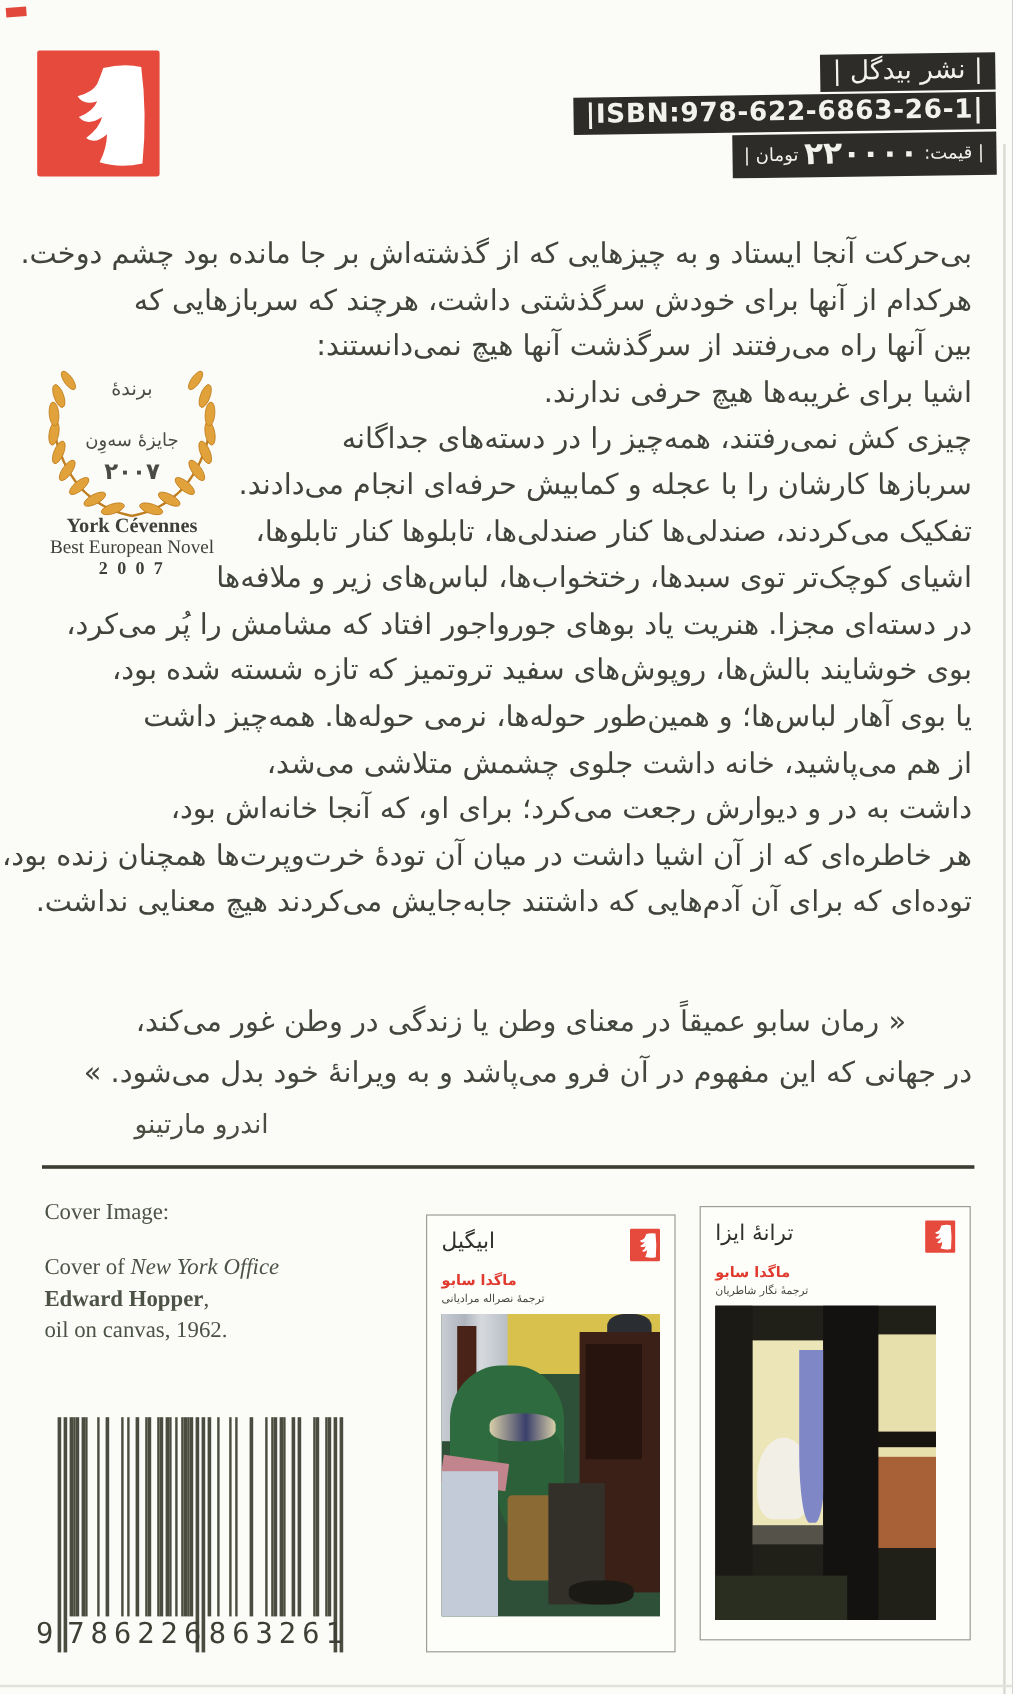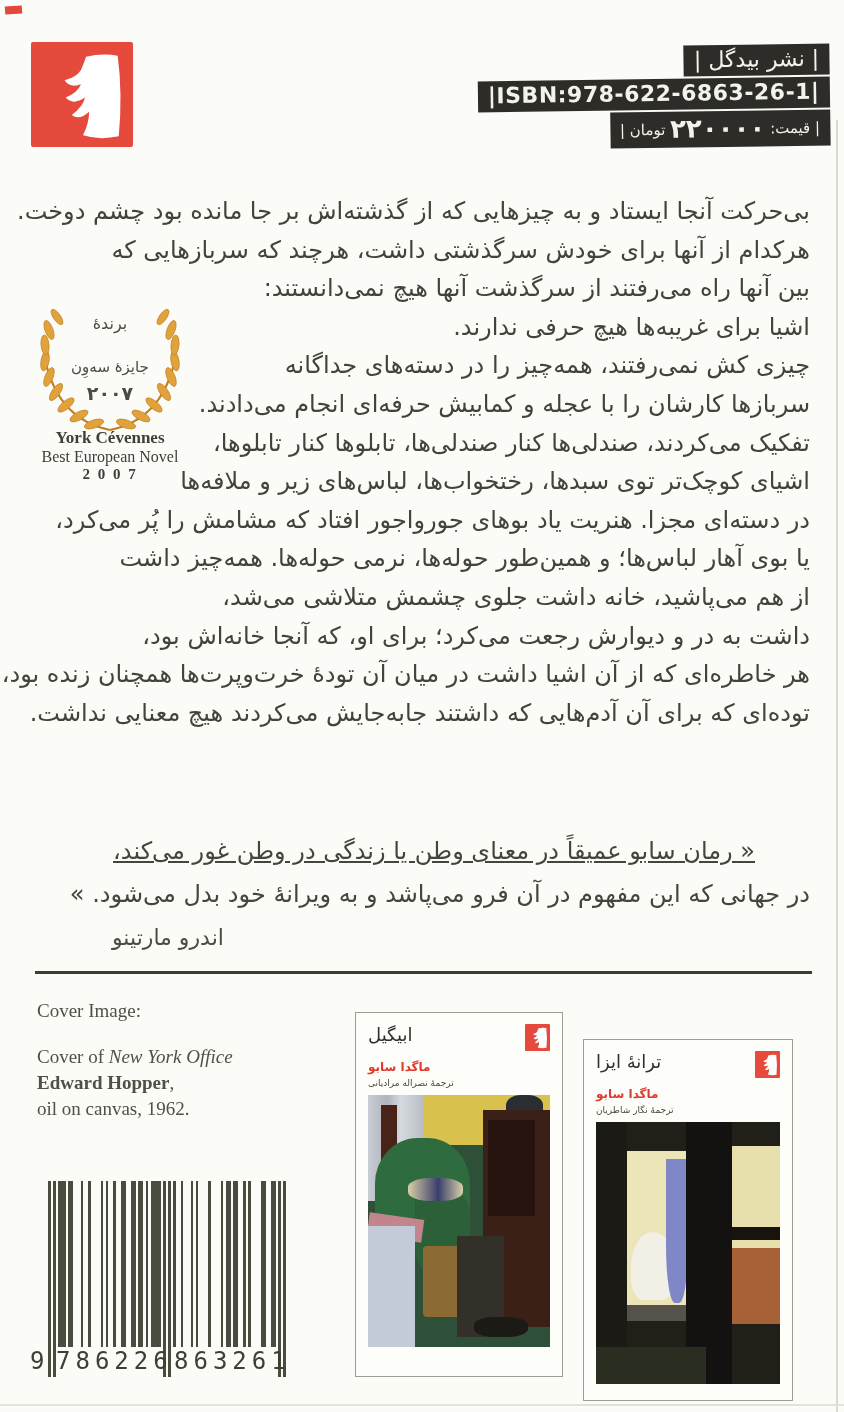--- a/index.html
+++ b/index.html
@@ -37,37 +37,37 @@
   .award-fa.l1{top:12px;font-size:16px;}
   .award-fa.l2{top:56px;font-size:15px;}
   .award-fa.l3{top:80px;font-size:19px;font-weight:bold;letter-spacing:2px;}
   .award-latin{margin-top:-6px;color:#3d3f39;font-family:"Liberation Serif",serif;}
   .award-latin .p1{font-size:17px;font-weight:bold;}
   .award-latin .p2{font-size:16px;}
   .award-latin .p3{font-size:15px;font-weight:bold;letter-spacing:2px;}
 
   
   .quote{position:absolute;top:830px;right:34px;width:730px;direction:rtl;text-align:right;color:#42463c;}
-  .quote .q1{font-size:24px;line-height:43px;padding-left:0;margin-left:0;margin-right:55px;white-space:nowrap;text-decoration:underline;}
+  .quote .q1{font-size:24px;line-height:43px;padding-left:0;margin-left:0;margin-right:55px;white-space:nowrap;}
   .quote .q2{font-size:24px;line-height:43px;white-space:nowrap;}
   .attribution{position:absolute;top:925px;left:112px;font-size:22px;color:#4a4d42;direction:rtl;}
 
   .divider{position:absolute;top:971px;left:35px;width:777px;height:3px;background:#3a3d31;}
 
   
   .caption{position:absolute;left:37px;top:1000px;color:#4c5245;font-family:"Liberation Serif",serif;}
   .caption .cap-label{font-size:19px;margin-bottom:22px;}
   .caption .cap-line{font-size:19px;line-height:26px;}
   .cap-italic{font-style:italic;}
   .cap-bold{font-weight:bold;}
 
   
   .cover{position:absolute;background:#fdfdfa;border:1.5px solid #9d9d96;box-sizing:border-box;padding:11px 12px;}
   .cover.c1{left:355px;top:1012px;width:208px;height:365px;}
-  .cover.c2{left:583px;top:1039px;width:210px;height:362px;}
+  .cover.c2{left:583px;top:1005px;width:226px;height:362px;}
   .cover-head{display:flex;justify-content:space-between;align-items:flex-start;direction:ltr;}
   .cover-title{font-size:18px;color:#2f2f2b;direction:rtl;}
   .mini-logo{width:25px;height:27px;background:#e64a3d;border-radius:1px;position:relative;flex:0 0 auto;}
   .mini-logo svg{position:absolute;left:0;top:0;width:100%;height:100%;}
   .cover-author{margin-top:9px;font-size:12px;font-weight:bold;color:#e0392e;direction:rtl;text-align:left;}
   .cover-translator{margin-top:4px;font-size:9px;color:#45493e;direction:rtl;text-align:left;}
   .painting{position:relative;margin-top:7px;overflow:hidden;}
   .painting div{position:absolute;}
   .p1-art{width:182px;height:252px;background:#2f5038;}
   .p2-art{width:184px;height:262px;background:#201f18;}
@@ -133,20 +133,21 @@
   <div class="blurb">
       <div class="blurb-line">بی‌حرکت آنجا ایستاد و به چیزهایی که از گذشته‌اش بر جا مانده بود چشم دوخت.</div>
       <div class="blurb-line">هرکدام از آنها برای خودش سرگذشتی داشت، هرچند که سربازهایی که</div>
       <div class="blurb-line">بین آنها راه می‌رفتند از سرگذشت آنها هیچ نمی‌دانستند:</div>
       <div class="blurb-line">اشیا برای غریبه‌ها هیچ حرفی ندارند.</div>
       <div class="blurb-line">چیزی کش نمی‌رفتند، همه‌چیز را در دسته‌های جداگانه</div>
       <div class="blurb-line">سربازها کارشان را با عجله و کمابیش حرفه‌ای انجام می‌دادند.</div>
       <div class="blurb-line">تفکیک می‌کردند، صندلی‌ها کنار صندلی‌ها، تابلوها کنار تابلوها،</div>
       <div class="blurb-line">اشیای کوچک‌تر توی سبدها، رختخواب‌ها، لباس‌های زیر و ملافه‌ها</div>
       <div class="blurb-line">در دسته‌ای مجزا. هنریت یاد بوهای جورواجور افتاد که مشامش را پُر می‌کرد،</div>
+      <div class="blurb-line">بوی خوشایند بالش‌ها، روپوش‌های سفید تروتمیز که تازه شسته شده بود،</div>
       <div class="blurb-line">یا بوی آهار لباس‌ها؛ و همین‌طور حوله‌ها، نرمی حوله‌ها. همه‌چیز داشت</div>
       <div class="blurb-line">از هم می‌پاشید، خانه داشت جلوی چشمش متلاشی می‌شد،</div>
       <div class="blurb-line">داشت به در و دیوارش رجعت می‌کرد؛ برای او، که آنجا خانه‌اش بود،</div>
       <div class="blurb-line">هر خاطره‌ای که از آن اشیا داشت در میان آن تودهٔ خرت‌وپرت‌ها همچنان زنده بود،</div>
       <div class="blurb-line">توده‌ای که برای آن آدم‌هایی که داشتند جابه‌جایش می‌کردند هیچ معنایی نداشت.</div>
     </div>
 
   <div class="award">
     <div class="wreath-wrap">
       <svg width="168" height="132" viewBox="0 0 168 132">

